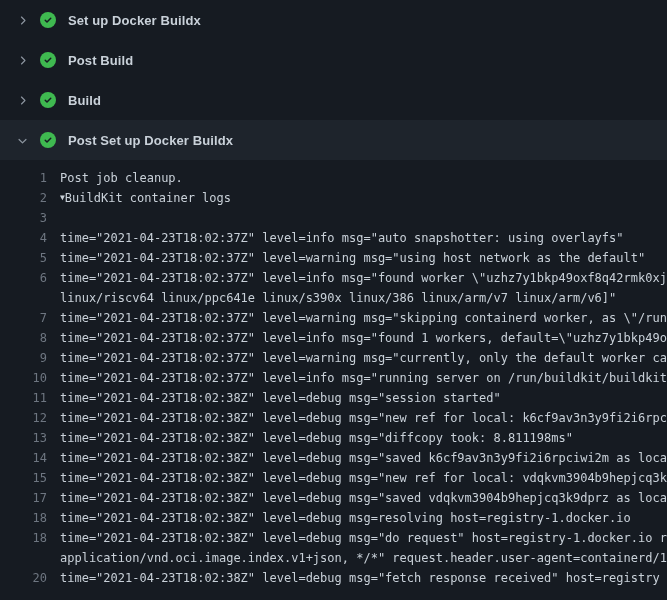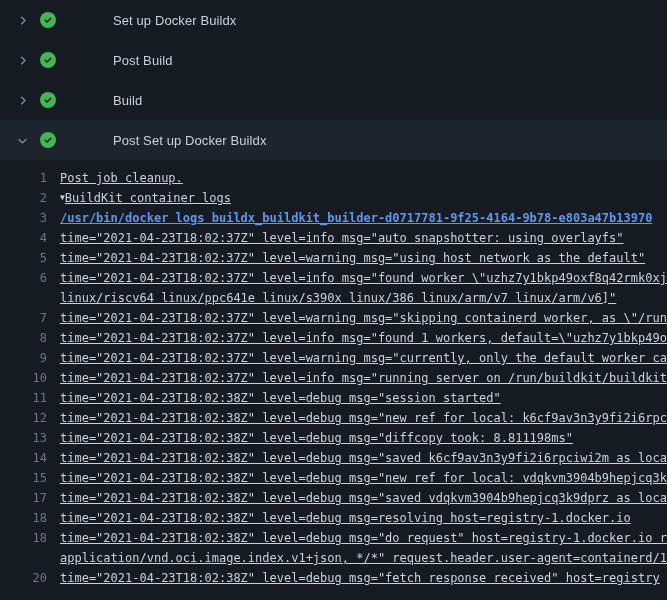--- a/index.html
+++ b/index.html
@@ -25,45 +25,44 @@
     margin-right: 10px;
   }
   .chevron svg { transition: transform .1s; }
   .step-row.expanded .chevron svg { transform: rotate(90deg); }
   .check {
     width: 16px; height: 16px; flex: none;
     display: inline-flex; align-items: center; justify-content: center;
     margin-right: 12px;
   }
   .step-label {
-    font-size: 13px; font-weight: 400; letter-spacing: .1px;
+    font-size: 13px; font-weight: 700; letter-spacing: .1px;
     color: var(--text, #c9d1d9);
     white-space: nowrap;
-    margin-left: 45px;
   }
 
   
   .log-area {
     padding-top: 8px;
     font-family: "DejaVu Sans Mono", monospace;
     font-size: 12px;
   }
   .log-line {
     display: flex;
     height: 20px; line-height: 20px;
     white-space: pre; overflow: hidden;
     color: var(--text, #c9d1d9);
   }
   .line-num {
     flex: none; width: 47px;
     text-align: right; margin-right: 13px;
     color: var(--line-number, #6e7681);
     cursor: pointer; user-select: none;
   }
-  .line-text { flex: none; white-space: pre; text-decoration: underline; }
+  .line-text { flex: none; white-space: pre; }
   .log-line.t-command .line-text {
     color: var(--command, #539bf5);
     font-weight: bold;
   }
   .group-marker {
     display: inline-block;
     font-size: 8px;
     vertical-align: 1px;
     color: var(--text, #c9d1d9);
     cursor: pointer;
@@ -136,21 +135,20 @@
         <div class="log-line t-plain">
     <span class="line-num">1</span>
     <span class="line-text">Post job cleanup.</span>
   </div>
         <div class="log-line t-group">
     <span class="line-num">2</span>
     <span class="group-marker">▼</span> <span class="line-text">BuildKit container logs</span>
   </div>
         <div class="log-line t-command">
     <span class="line-num">3</span>
-    <span class="line-text">/usr/bin/docker logs buildx_buildkit_builder-d0717781-9f25-4164-9b78-e803a47b13970</span>
   </div>
         <div class="log-line t-plain">
     <span class="line-num">4</span>
     <span class="line-text">time="2021-04-23T18:02:37Z" level=info msg="auto snapshotter: using overlayfs"</span>
   </div>
         <div class="log-line t-plain">
     <span class="line-num">5</span>
     <span class="line-text">time="2021-04-23T18:02:37Z" level=warning msg="using host network as the default"</span>
   </div>
         <div class="log-line t-plain">

